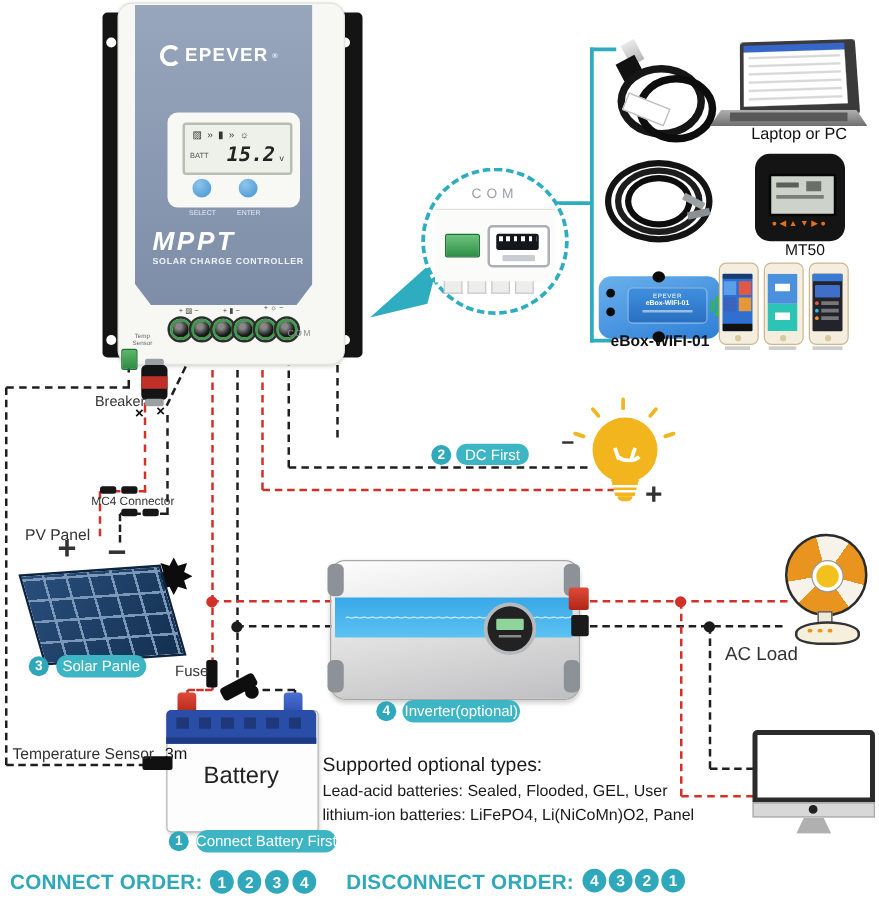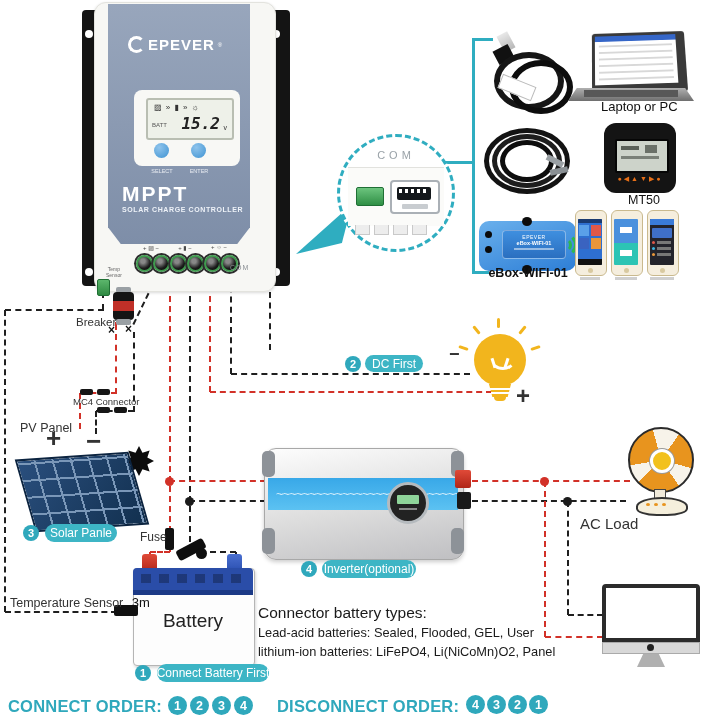--- a/index.html
+++ b/index.html
@@ -118,21 +118,21 @@
     <div class="abs" style="left:146px;top:98px;width:84px;height:38px;background:#eef1e9;border:2px solid #b9beb2;border-radius:3px;z-index:4;">
       <div style="position:absolute;left:6px;top:3px;font-size:8px;color:#333;letter-spacing:1px;">▨ » ▮ » ☼</div>
       <div style="position:absolute;left:4px;top:22px;font-size:6px;color:#555;">BATT</div>
       <div style="position:absolute;right:12px;top:14px;font-family:'DejaVu Sans Mono',monospace;font-style:italic;font-weight:bold;font-size:16px;color:#222;">15.2</div>
       <div style="position:absolute;right:5px;top:24px;font-size:7px;color:#333;">v</div>
     </div>
     <div class="abs" style="left:154px;top:143px;width:15px;height:15px;border-radius:50%;background:radial-gradient(circle at 35% 30%,#8fc4ec,#3f93d2);z-index:4;"></div>
     <div class="abs" style="left:191px;top:143px;width:15px;height:15px;border-radius:50%;background:radial-gradient(circle at 35% 30%,#8fc4ec,#3f93d2);z-index:4;"></div>
     <div class="abs" style="left:145px;top:168px;width:34px;text-align:center;font-size:5.5px;color:#e8ecf2;z-index:4;">SELECT</div>
     <div class="abs" style="left:182px;top:168px;width:34px;text-align:center;font-size:5.5px;color:#e8ecf2;z-index:4;">ENTER</div>
-    <div class="abs" style="left:122px;top:182px;font-size:21px;font-weight:bold;letter-spacing:2px;color:#fff;z-index:4;">MPPT</div>
+    <div class="abs" style="left:122px;top:182px;font-size:21px;font-weight:bold;font-style:italic;letter-spacing:2px;color:#fff;z-index:4;">MPPT</div>
     <div class="abs" style="left:122px;top:206px;font-size:7px;font-weight:bold;letter-spacing:.6px;color:#eef2f8;z-index:4;">SOLAR CHARGE CONTROLLER</div>
 
     <div class="abs" style="left:134px;top:244px;width:104px;display:flex;z-index:4;font-size:6px;color:#4a4a4a;">
       <span style="width:34px;text-align:center;">+ ▨ −</span>
       <span style="width:34px;text-align:center;">+ ▮ −</span>
       <span style="width:34px;text-align:center;">+ ☼ −</span>
     </div>
     <div class="term" style="left:136px;top:255px;"></div>
     <div class="term" style="left:153px;top:255px;"></div>
     <div class="term" style="left:170px;top:255px;"></div>
@@ -352,21 +352,21 @@
   </div>
   <div class="badge" style="left:135px;top:665px;">1</div>
   <div class="pill" style="left:157px;top:664px;width:112px;height:18px;">Connect Battery First</div>
 
   <div class="lbl" style="left:10px;top:595px;font-size:12.5px;">
     <span>Temperature Sensor</span>
     <span style="margin-left:5px;font-size:13px;color:#111;">3m</span>
   </div>
 
   <div>
-    <div class="lbl" style="left:258px;top:604px;font-size:15.5px;color:#1a1a1a;">Connector battery types:</div>
+    <div class="lbl" style="left:258px;top:604px;font-size:15.5px;color:#1a1a1a;">Supported optional types:</div>
     <div class="lbl" style="left:258px;top:625px;font-size:12.8px;color:#1a1a1a;">Lead-acid batteries: Sealed, Flooded, GEL, User</div>
     <div class="lbl" style="left:258px;top:644px;font-size:12.8px;color:#1a1a1a;">lithium-ion batteries: LiFePO4, Li(NiCoMn)O2, Panel</div>
   </div>
 
   <div>
     <div class="ordlbl" style="left:8px;top:697px;">CONNECT ORDER:</div>
     <div class="ordcirc" style="left:168px;top:696px;">1</div>
     <div class="ordcirc" style="left:190px;top:696px;">2</div>
     <div class="ordcirc" style="left:212px;top:696px;">3</div>
     <div class="ordcirc" style="left:234px;top:696px;">4</div>

